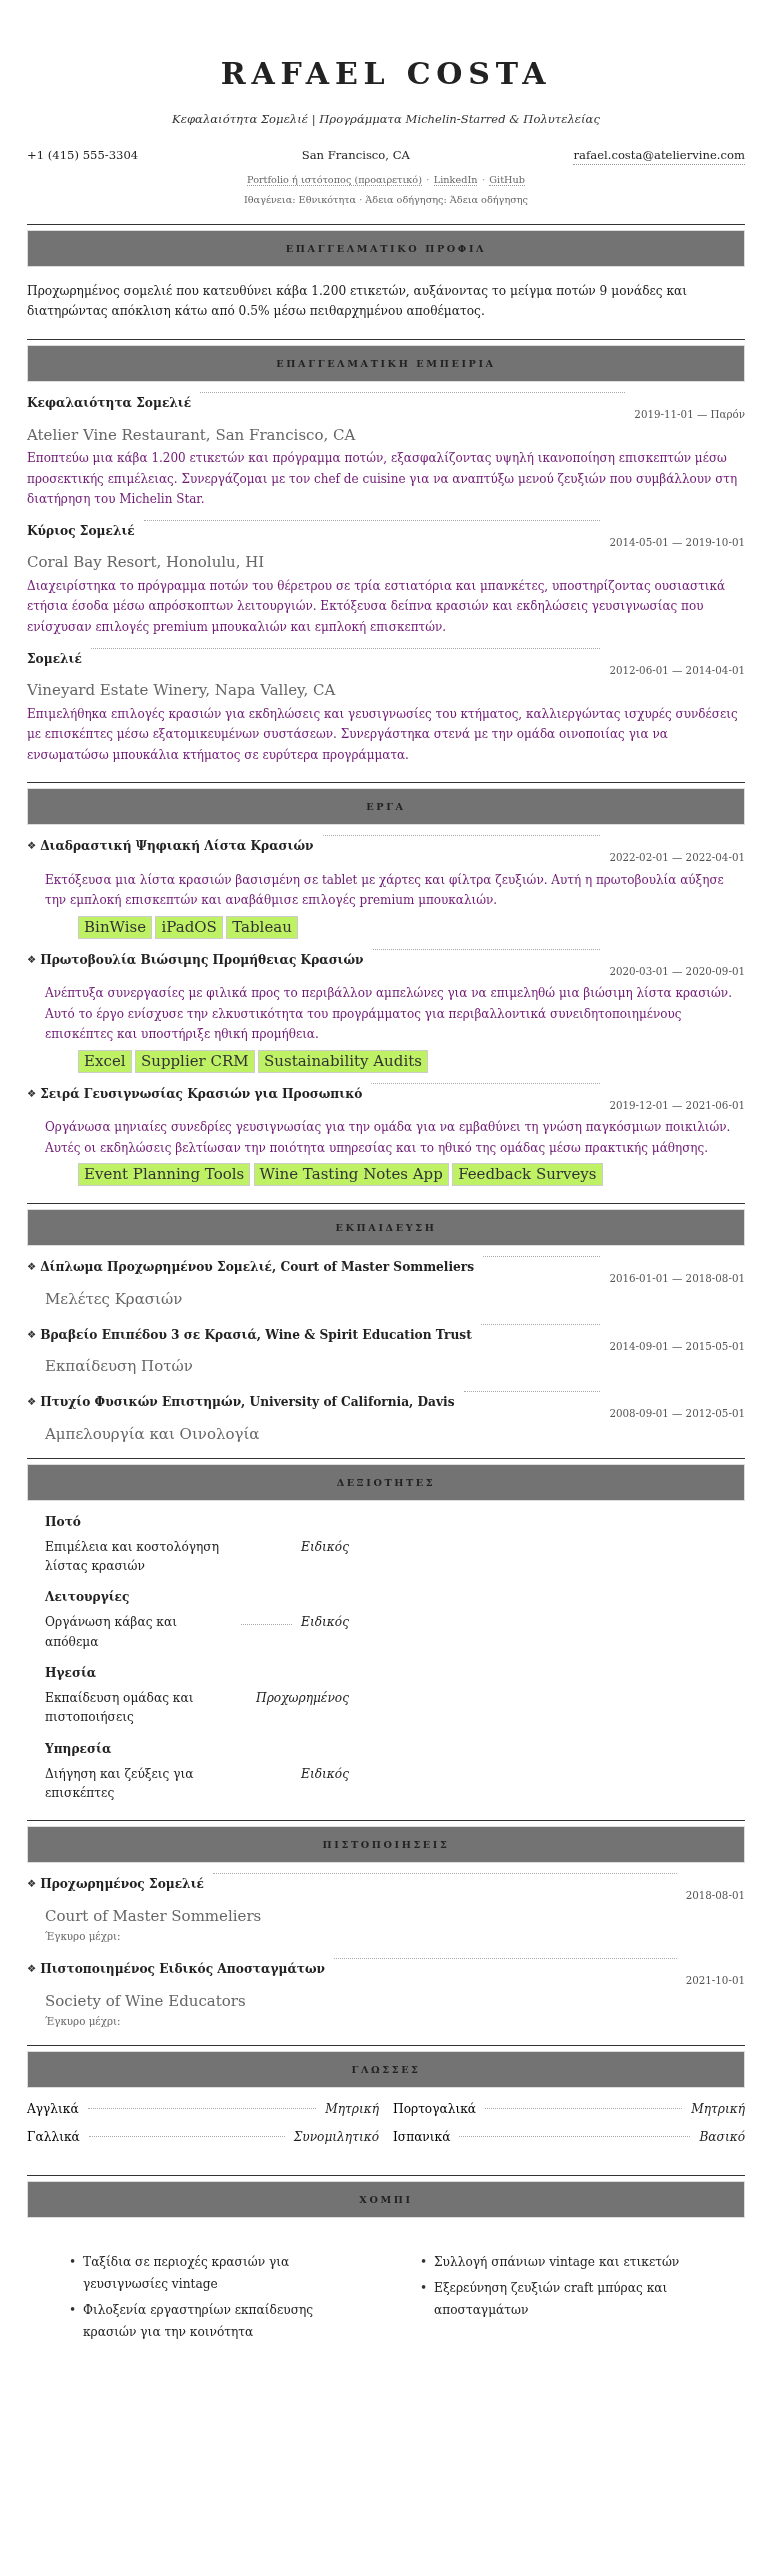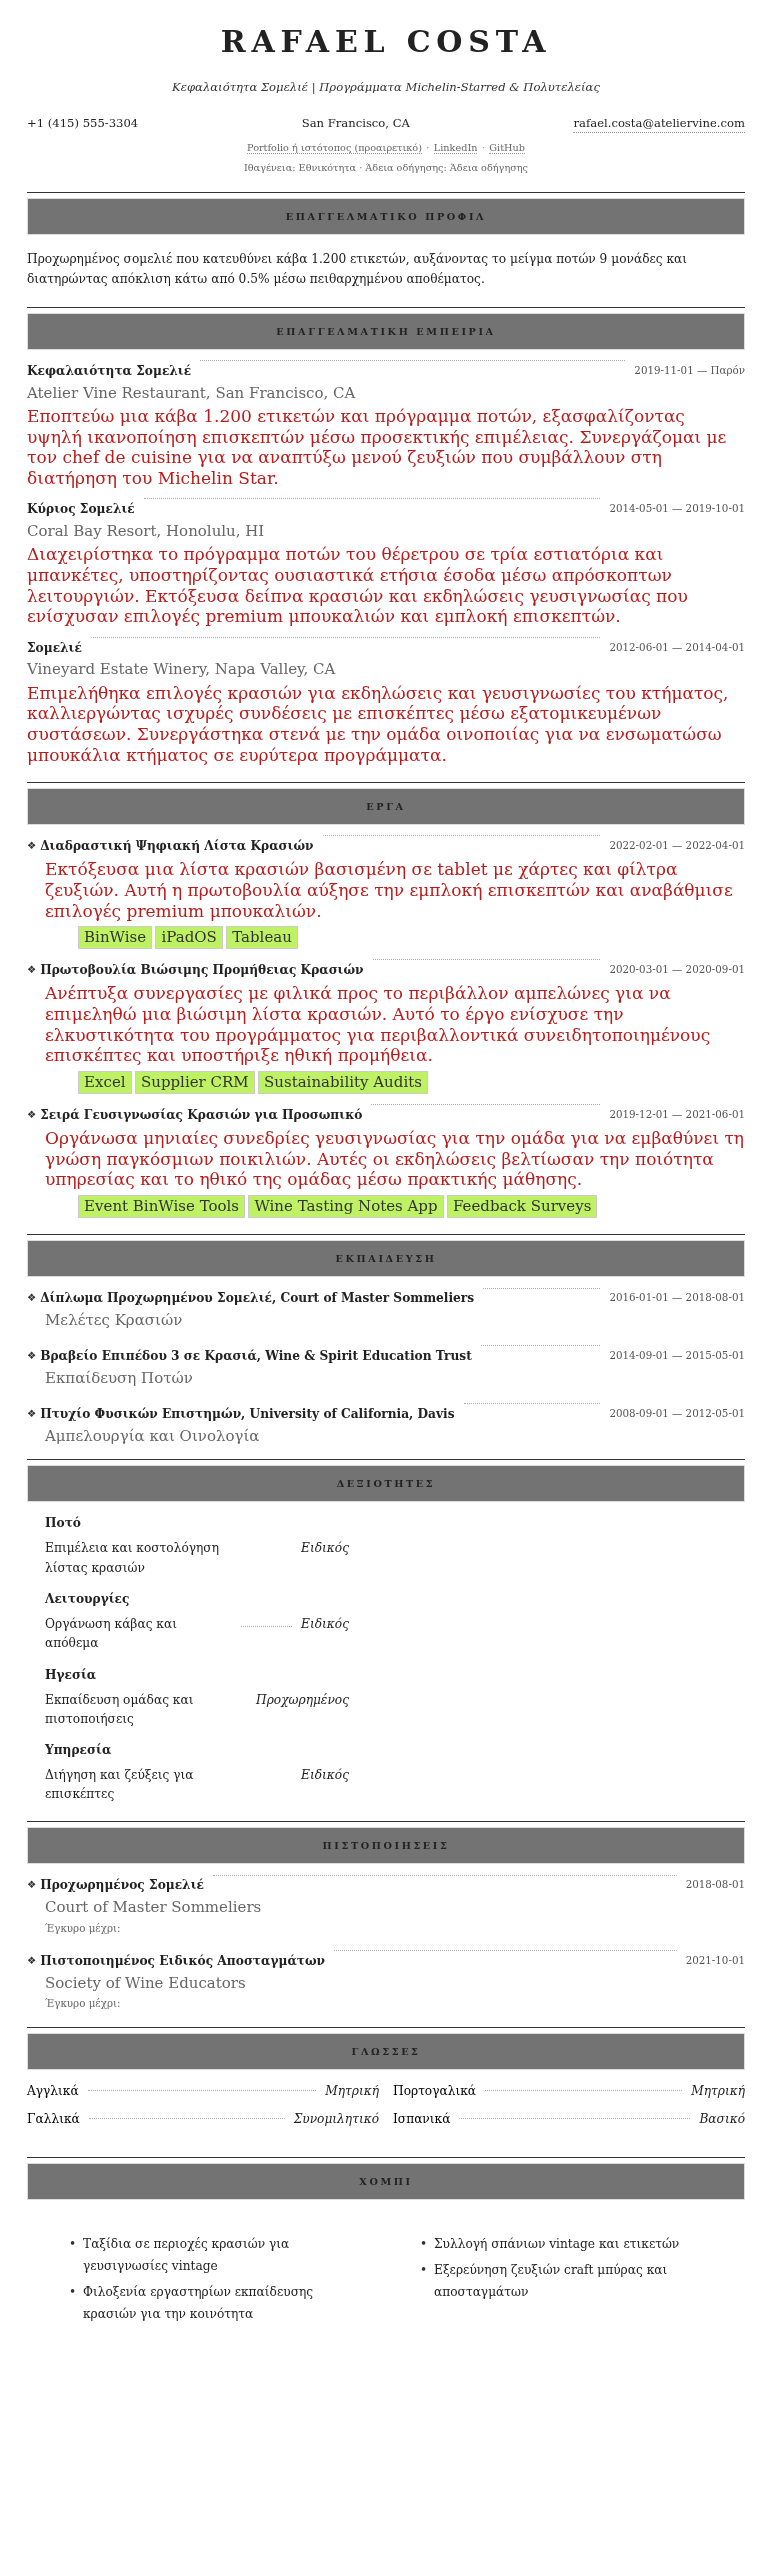--- a/index.html
+++ b/index.html
@@ -5,21 +5,21 @@
     * { box-sizing: border-box; margin: 0; padding: 0; }
     html, body { background: #ffffff; }
     body {
       width: 772px;
       font-family: "DejaVu Serif", serif;
       color: #222222;
     }
     .page { width: 772px; padding: 0 27px 39px 27px; }
 
     
-    .header { text-align: center; padding-top: 24px; }
+    .header { text-align: center; padding-top: 56px; }
     .name {
       font-size: 30px; font-weight: bold; letter-spacing: 5.8px;
       color: #222; line-height: 36px; margin-bottom: 19.3px;
     }
     .tagline {
       font-size: 11.6px; font-style: italic; color: #333; line-height: 16.7px;
       margin-bottom: 19.3px;
     }
     .contact-row {
       display: flex; justify-content: space-between; align-items: baseline;
@@ -47,23 +47,23 @@
     
     .entry { margin-bottom: 14px; }
     .entry-top {
       display: flex; align-items: flex-start; width: 100%;
     }
     .entry-title { font-size: 12.2px; font-weight: bold; color: #222; white-space: nowrap; }
     .leader {
       flex: 1; border-bottom: 0.6px dotted #aaa; margin: 0 9px; position: relative; top: -3.9px;
       min-width: 5.1px;
     }
-    .entry-date { font-size: 10.3px; color: #555; white-space: nowrap; }
+    .entry-date { font-size: 10.3px; color: #555; white-space: nowrap; margin-top: 12px; }
     .entry-sub { font-size: 15px; color: #666; margin-top: 7.7px; line-height: 14px; }
-    .entry-desc { font-size: 17px; line-height: 20.6px; margin-top: 6.4px; color: #b91c1c; }
+    .entry-desc { font-size: 12px; line-height: 20.6px; margin-top: 6.4px; color: #701a75; }
 
     .bullet { font-size: 10.3px; margin-right: 3.9px; color: #333; }
     .indent { padding-left: 18px; }
 
     .chips { display: flex; gap: 3.2px; padding-left: 51px; margin-top: 5.1px; }
     .chip {
       border: 0.6px solid #cccccc; border-bottom: 1.3px solid #cccccc; background: #bef264;
       font-size: 15px; color: #333; padding: 3.9px 5.1px; line-height: 13px;
     }
 
@@ -201,21 +201,21 @@
       </div>
       <div class="entry">
         <div class="entry-top">
           <span class="bullet">❖</span>
           <span class="entry-title">Σειρά Γευσιγνωσίας Κρασιών για Προσωπικό</span>
           <span class="leader"></span>
           <span class="entry-date">2019-12-01 — 2021-06-01</span>
         </div>
         <p class="entry-desc indent">Οργάνωσα μηνιαίες συνεδρίες γευσιγνωσίας για την ομάδα για να εμβαθύνει τη γνώση παγκόσμιων ποικιλιών. Αυτές οι εκδηλώσεις βελτίωσαν την ποιότητα υπηρεσίας και το ηθικό της ομάδας μέσω πρακτικής μάθησης.</p>
         <div class="chips">
-          <span class="chip">Event BinWise Tools</span>
+          <span class="chip">Event Planning Tools</span>
           <span class="chip">Wine Tasting Notes App</span>
           <span class="chip">Feedback Surveys</span>
         </div>
       </div>
     </div>
   </section>
 
   <section class="section">
     <div class="section-rule"></div>
     <div class="section-head">ΕΚΠΑΙΔΕΥΣΗ</div>

